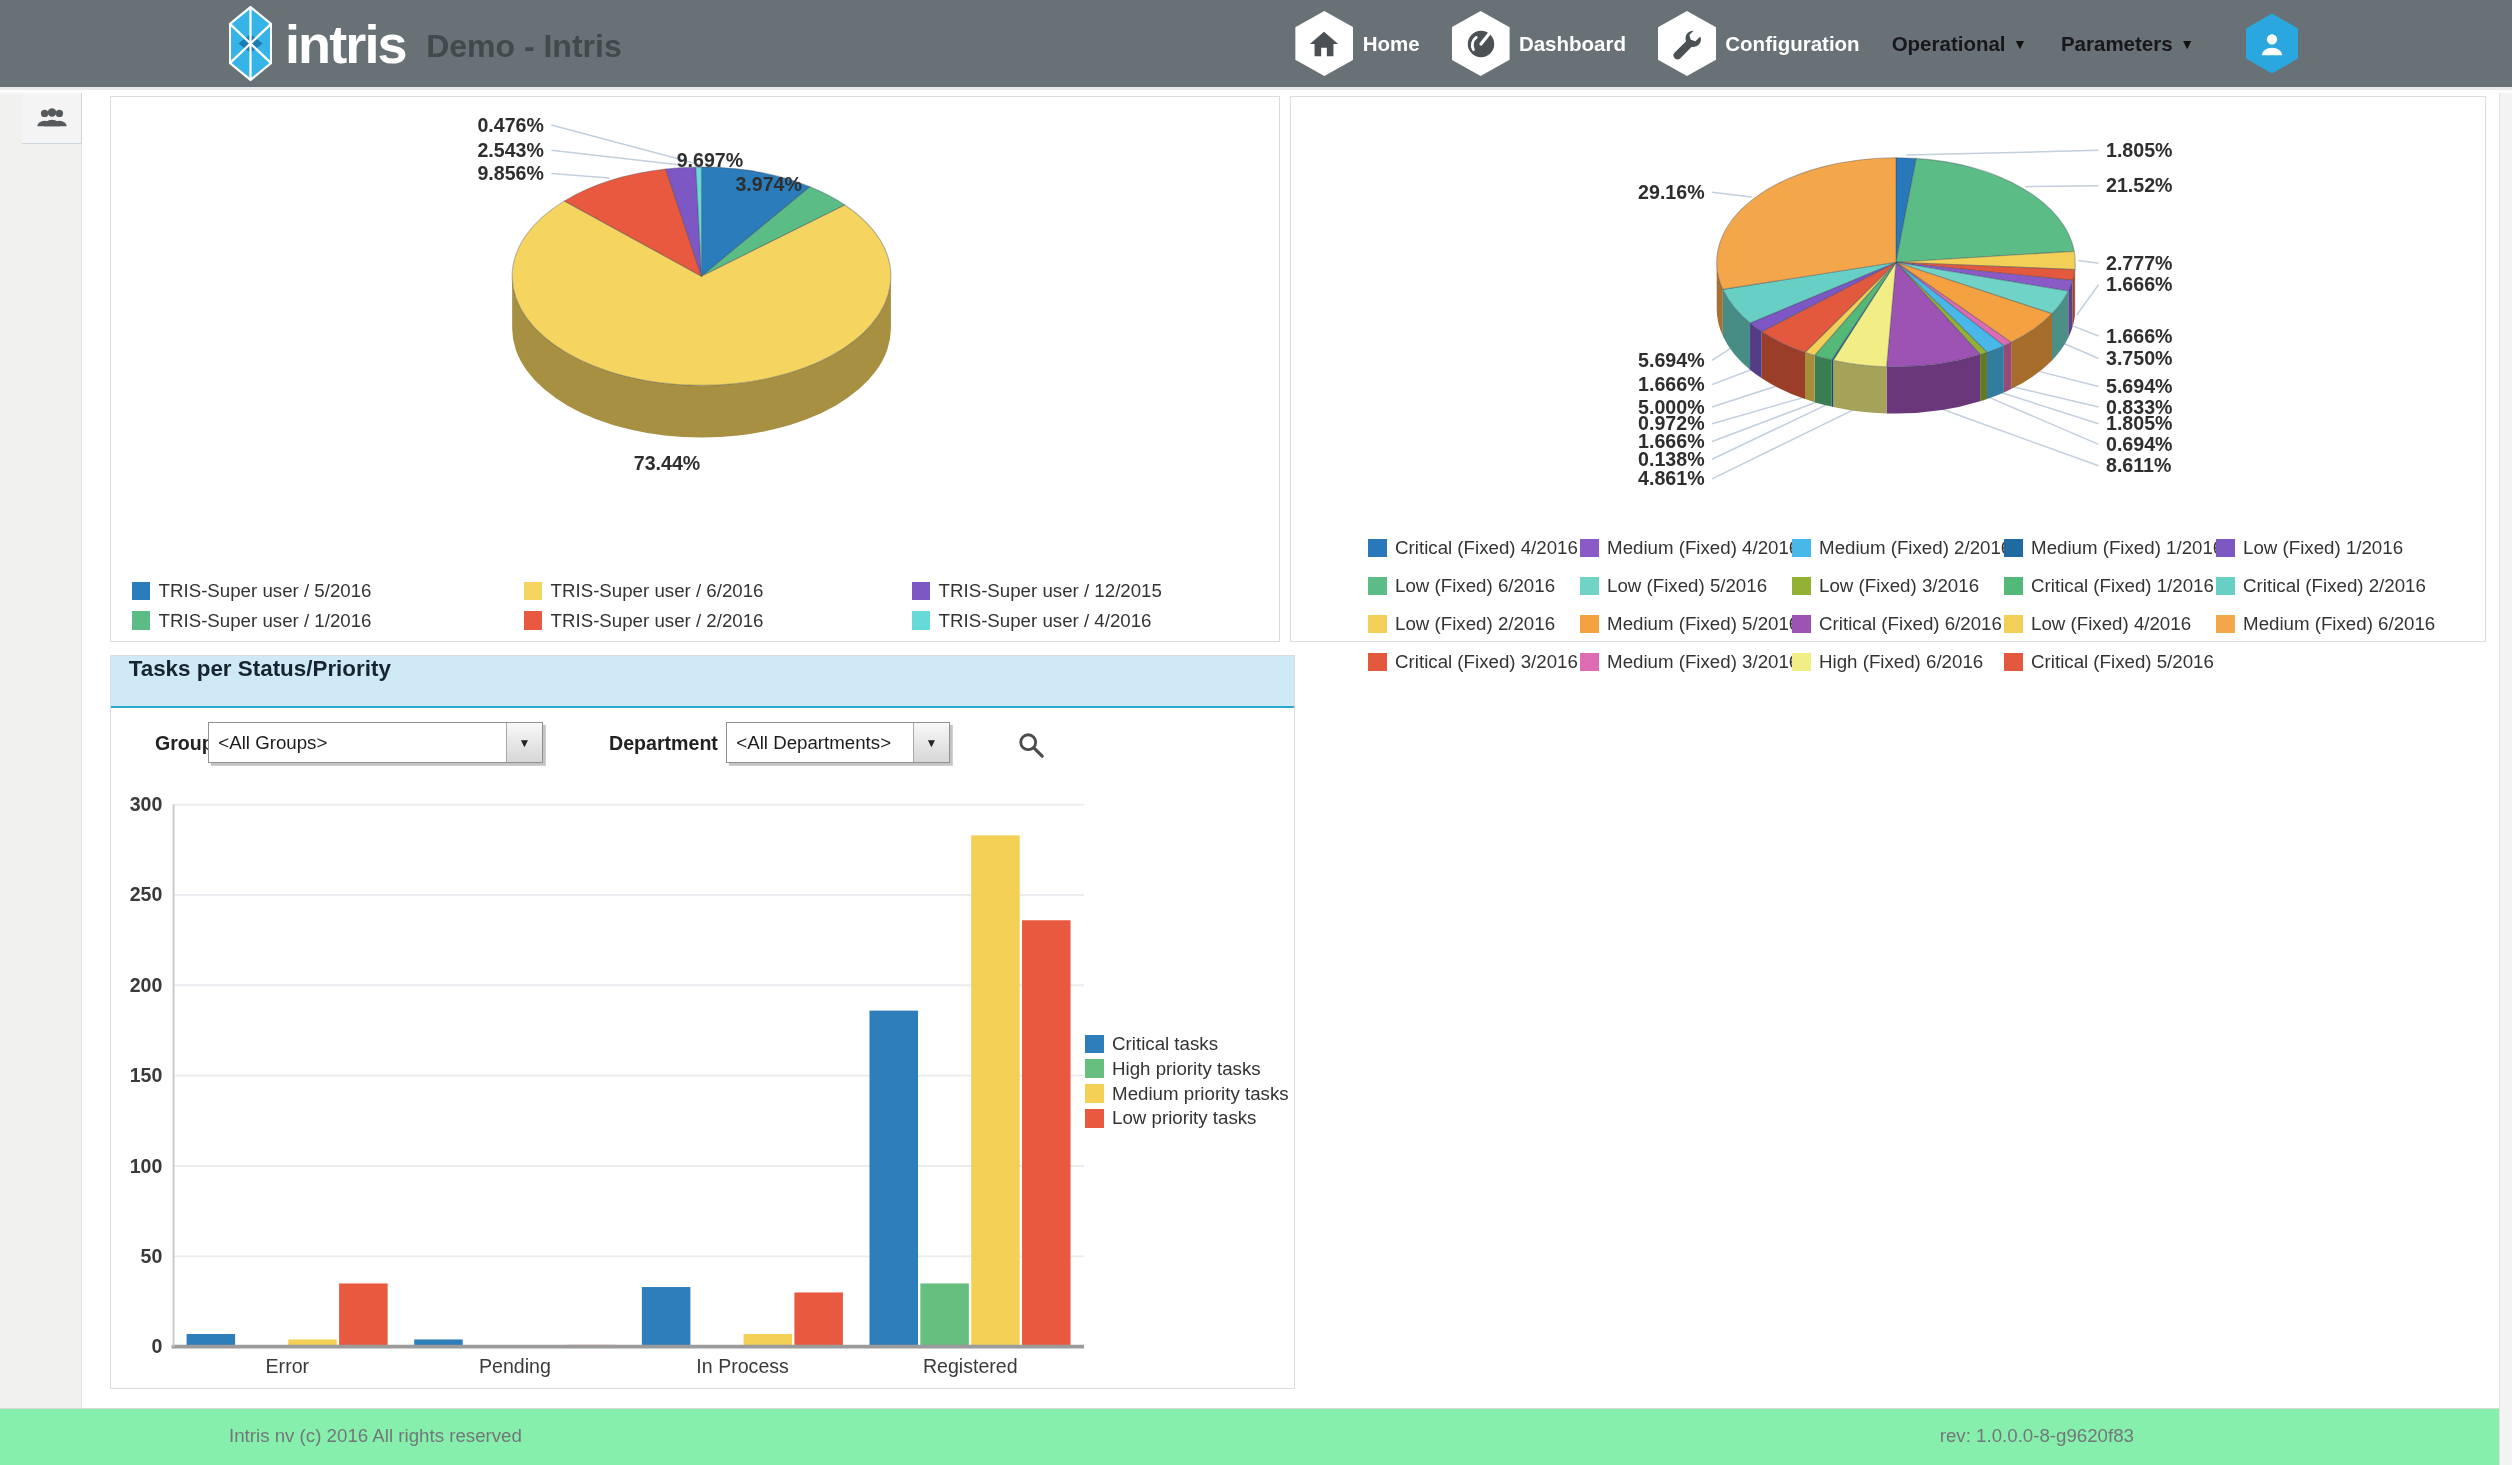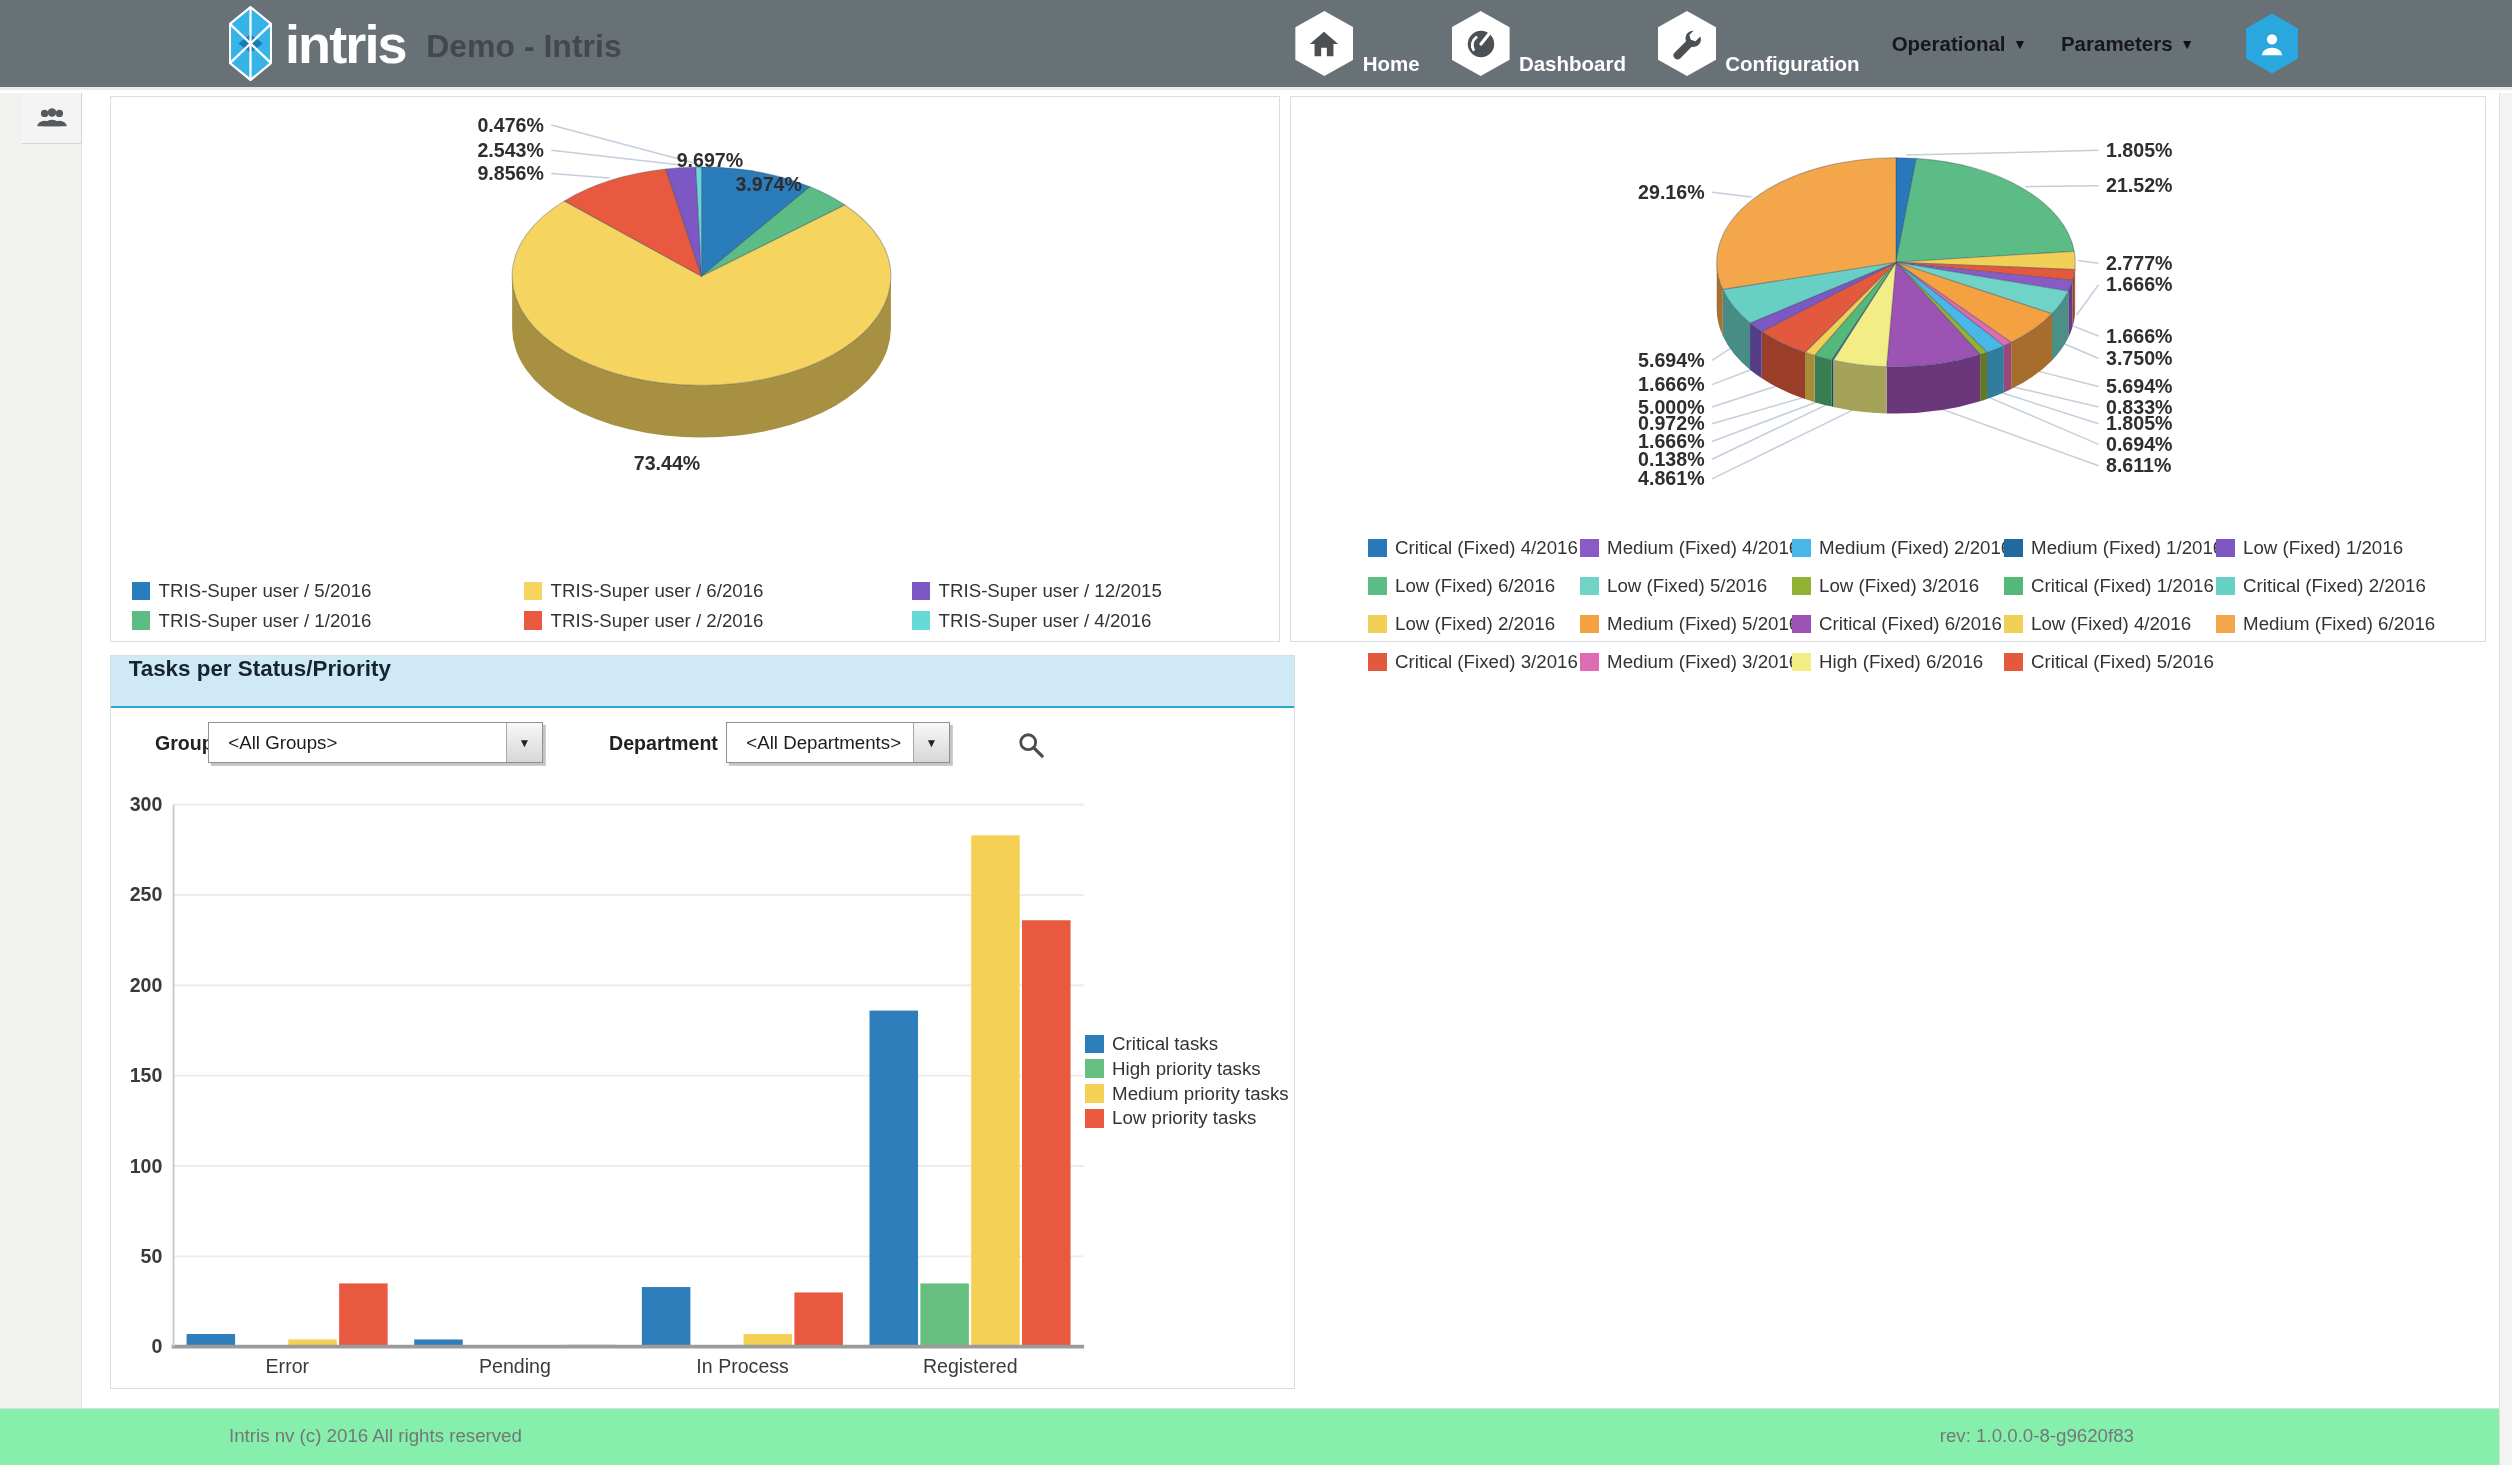--- a/index.html
+++ b/index.html
@@ -6,21 +6,21 @@
   body{width:2512px;height:1465px;font-family:"Liberation Sans",sans-serif;position:relative;overflow:hidden;}
   .page{position:absolute;inset:0;background:#ffffff;}
 
   
   .topbar{position:absolute;left:0;top:0;width:2512px;height:90px;background:#687175;display:flex;align-items:center;border-bottom:3.7px solid #e9eaea;box-sizing:border-box;}
   .brand-wrap{display:flex;align-items:center;margin-left:229px;}
   .logo-mark{width:43px;height:75px;margin-right:13px;}
   .brand{color:#ffffff;font-size:54px;font-weight:bold;letter-spacing:-1.9px;line-height:1;}
   .page-title{color:#43484b;font-size:32px;font-weight:600;margin-left:20.5px;margin-top:5.6px;}
   .nav-cluster{margin-left:auto;display:flex;align-items:center;margin-right:214px;}
-  .nav-item{display:flex;align-items:flex-end;margin-right:32px;cursor:pointer;}
+  .nav-item{display:flex;align-items:center;margin-right:32px;cursor:pointer;}
   .hex{width:58px;height:65px;background:#ffffff;clip-path:polygon(50% 0,100% 25%,100% 75%,50% 100%,0 75%,0 25%);display:flex;align-items:center;justify-content:center;}
   .hex svg{width:34px;height:34px;}
   .nav-label{color:#ffffff;font-size:20.5px;font-weight:bold;margin-left:9.3px;}
   .menu-item{display:flex;align-items:center;color:#16181a;font-size:20.5px;font-weight:600;margin-right:34px;cursor:pointer;}
   .caret{font-size:14px;margin-left:7.5px;color:#111;}
   .avatar-hex{width:52px;height:60px;background:#2ba7df;clip-path:polygon(50% 0,100% 25%,100% 75%,50% 100%,0 75%,0 25%);display:flex;align-items:center;justify-content:center;}
   .avatar-hex svg{width:28px;height:28px;}
 
   
   .sidebar{position:absolute;left:0;top:93px;width:82px;height:1372px;background:#f1f1f0;border-right:0.9px solid #dde3e6;box-sizing:border-box;}
@@ -38,21 +38,21 @@
   .legend-grid{position:absolute;display:grid;grid-auto-flow:row;column-gap:0;row-gap:7.5px;}
   .legend-item{display:flex;align-items:center;white-space:nowrap;}
   .legend-swatch{width:18.7px;height:18.7px;margin-right:8.4px;flex:0 0 auto;}
   .legend-text{font-size:18.7px;color:#333333;}
 
   
   .tasks-header{position:absolute;left:0;top:0;width:100%;height:52px;background:#cfe9f6;border-bottom:2.8px solid #2aa9cf;box-sizing:border-box;display:flex;}
   .tasks-title{font-size:22.4px;font-weight:bold;color:#15242e;margin-left:17.7px;}
   .controls{position:absolute;left:0;top:55px;width:100%;height:65px;}
   .ctl-label{position:absolute;font-size:19.6px;font-weight:bold;color:#222;top:20.5px;}
-  .select{position:absolute;top:11.2px;height:41px;background:#ffffff;border:0.9px solid #919191;box-shadow:2.8px 2.8px 0 #c4c4c4;box-sizing:border-box;display:flex;align-items:center;cursor:pointer;padding-left:10px;}
+  .select{position:absolute;top:11.2px;height:41px;background:#ffffff;border:0.9px solid #919191;box-shadow:2.8px 2.8px 0 #c4c4c4;box-sizing:border-box;display:flex;align-items:center;cursor:pointer;}
   .select .val{flex:1;font-size:18.7px;color:#1c1c1c;padding-left:9.3px;white-space:nowrap;overflow:hidden;}
   .select .btn{width:35px;height:100%;background:linear-gradient(#f8f8f8,#d7d7d7);border-left:0.9px solid #a8a8a8;display:flex;align-items:center;justify-content:center;font-size:12px;color:#222;}
   .search-btn{position:absolute;top:17px;width:34px;height:34px;cursor:pointer;display:flex;align-items:center;justify-content:center;}
 
   
   .footer{position:absolute;left:0;top:1408px;width:2512px;height:57px;background:#86efac;border-top:0.9px solid #dcdcdc;box-sizing:border-box;}
   .footer .copy{position:absolute;left:229px;top:16px;font-size:18.7px;color:#73777a;}
   .footer .rev{position:absolute;right:378px;top:16px;font-size:18.7px;color:#73777a;}
 
   .scroll-track{position:absolute;right:0;top:93px;width:13px;height:1372px;background:#f3f3f3;border-left:0.9px solid #e0e0e0;box-sizing:border-box;}

